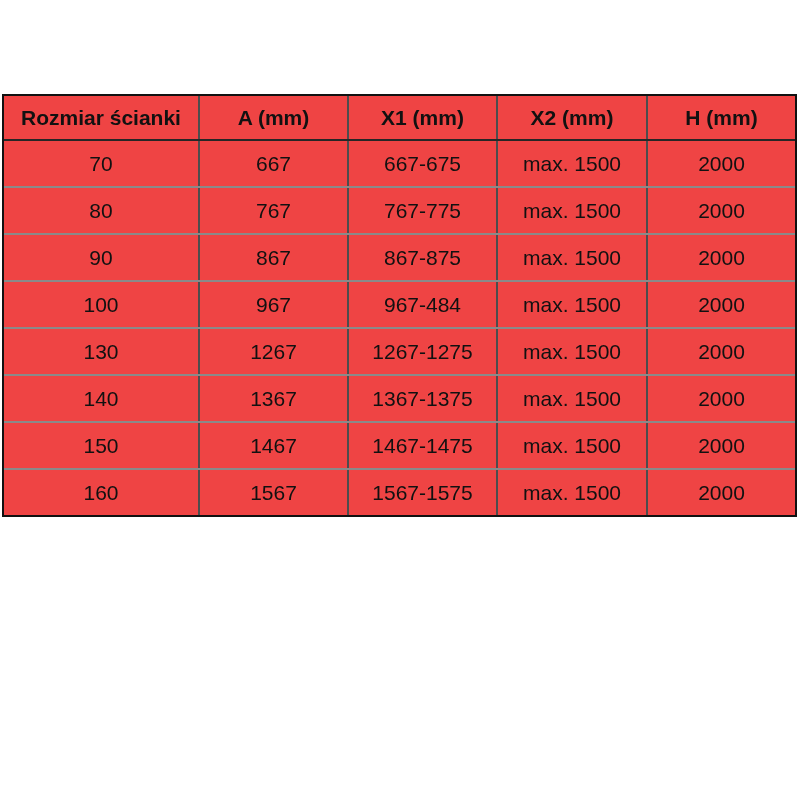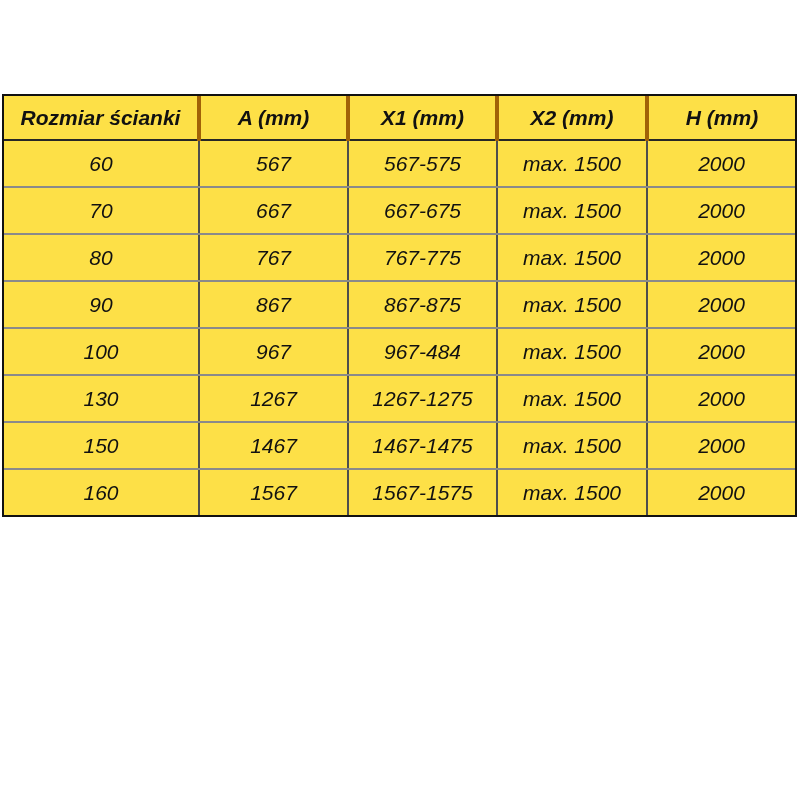--- a/index.html
+++ b/index.html
@@ -13,42 +13,41 @@
     position: relative;
     font-family: "Liberation Sans", sans-serif;
     color: #111111;
   }
   .table-wrap {
     position: absolute;
     left: 2px;
     top: 94px;
     width: 791px;
     border: 2px solid #111111;
-    background: #fde047;
-    font-style: italic;
+    background: #ef4444;
   }
   table.spec-table {
     border-collapse: collapse;
     table-layout: fixed;
     width: 100%;
   }
   table.spec-table th,
   table.spec-table td {
     text-align: center;
     vertical-align: middle;
     font-size: 21px;
     line-height: 1;
     padding: 0;
     overflow: hidden;
     white-space: nowrap;
   }
   table.spec-table th {
     font-weight: bold;
     height: 43px;
-    border-left: 4px solid #a16207;
+    border-left: 2px solid #a16207;
     border-right: 2px solid #4d4d4d;
     border-bottom: 2px solid #262626;
   }
   table.spec-table td {
     font-weight: normal;
     height: 45px;
     border-left: 2px solid #4d4d4d;
     border-right: 2px solid #4d4d4d;
     border-top: 2px solid #8a8a8a;
     border-bottom: 2px solid #8a8a8a;
@@ -76,27 +75,20 @@
       <tr>
         <th>Rozmiar ścianki</th>
         <th>A (mm)</th>
         <th>X1 (mm)</th>
         <th>X2 (mm)</th>
         <th>H (mm)</th>
       </tr>
     </thead>
     <tbody>
       <tr>
-        <td>60</td>
-        <td>567</td>
-        <td>567-575</td>
-        <td>max. 1500</td>
-        <td>2000</td>
-      </tr>
-      <tr>
         <td>70</td>
         <td>667</td>
         <td>667-675</td>
         <td>max. 1500</td>
         <td>2000</td>
       </tr>
       <tr>
         <td>80</td>
         <td>767</td>
         <td>767-775</td>
@@ -118,20 +110,27 @@
         <td>2000</td>
       </tr>
       <tr>
         <td>130</td>
         <td>1267</td>
         <td>1267-1275</td>
         <td>max. 1500</td>
         <td>2000</td>
       </tr>
       <tr>
+        <td>140</td>
+        <td>1367</td>
+        <td>1367-1375</td>
+        <td>max. 1500</td>
+        <td>2000</td>
+      </tr>
+      <tr>
         <td>150</td>
         <td>1467</td>
         <td>1467-1475</td>
         <td>max. 1500</td>
         <td>2000</td>
       </tr>
       <tr>
         <td>160</td>
         <td>1567</td>
         <td>1567-1575</td>

